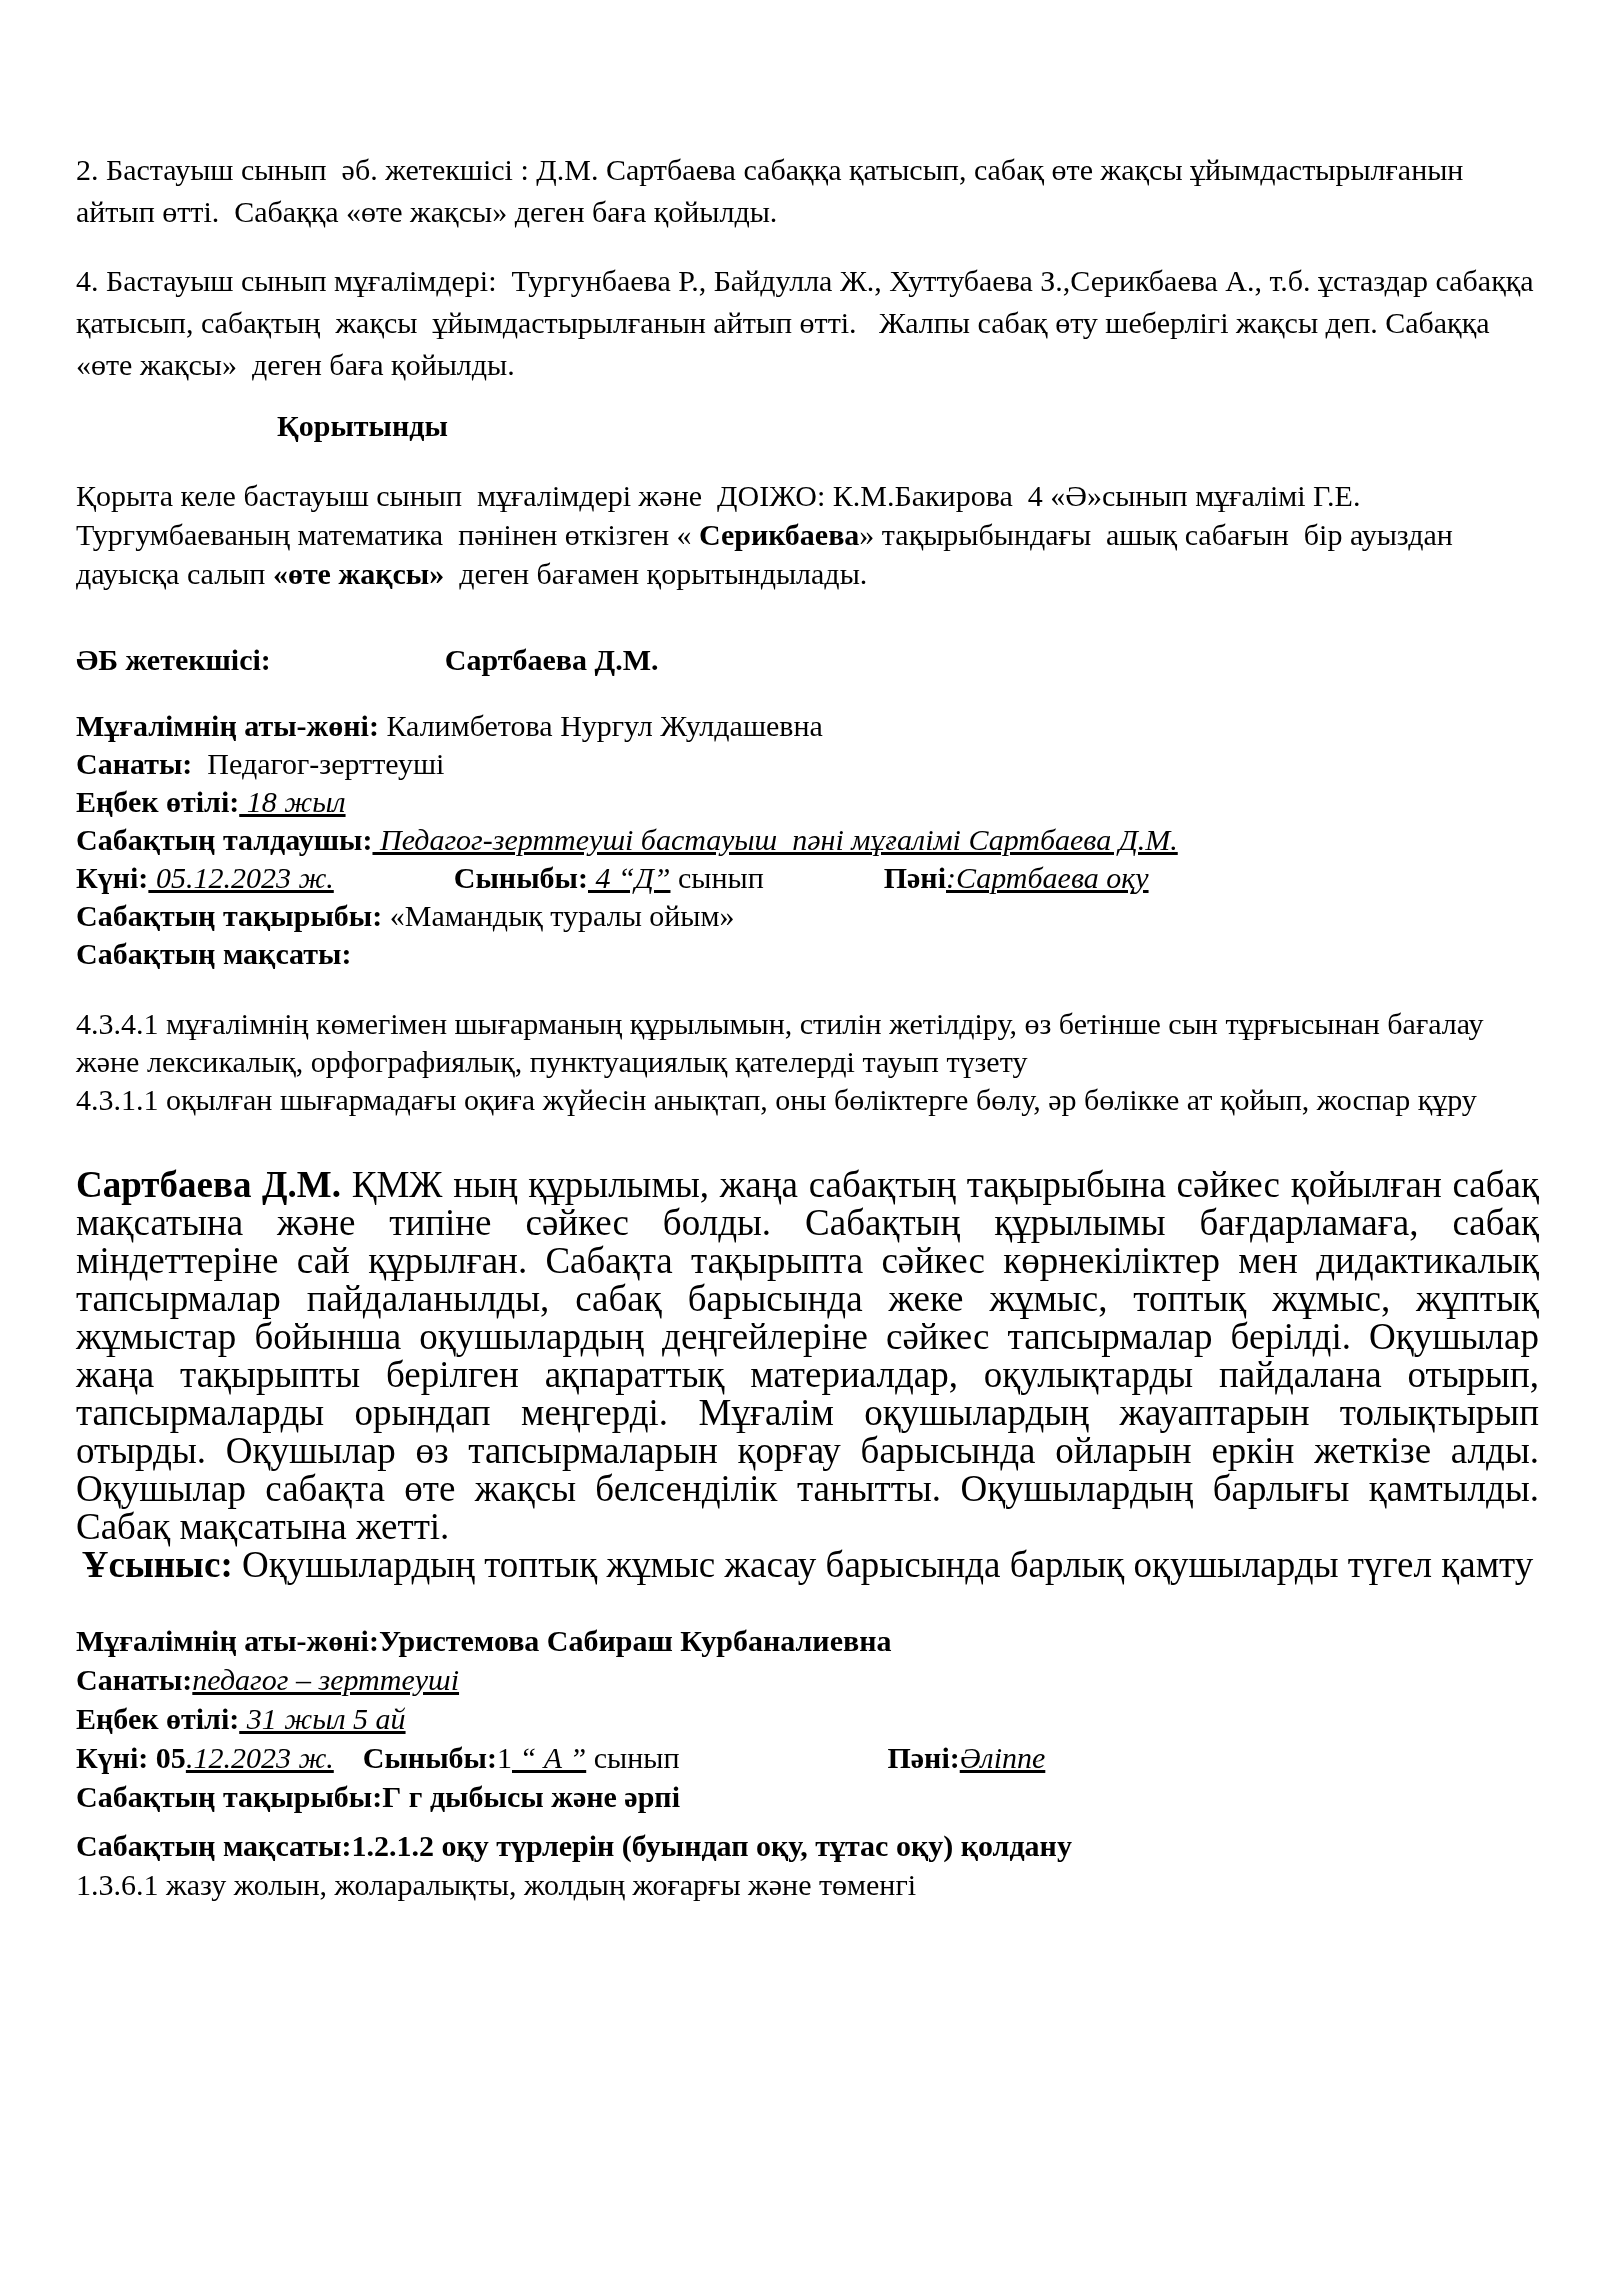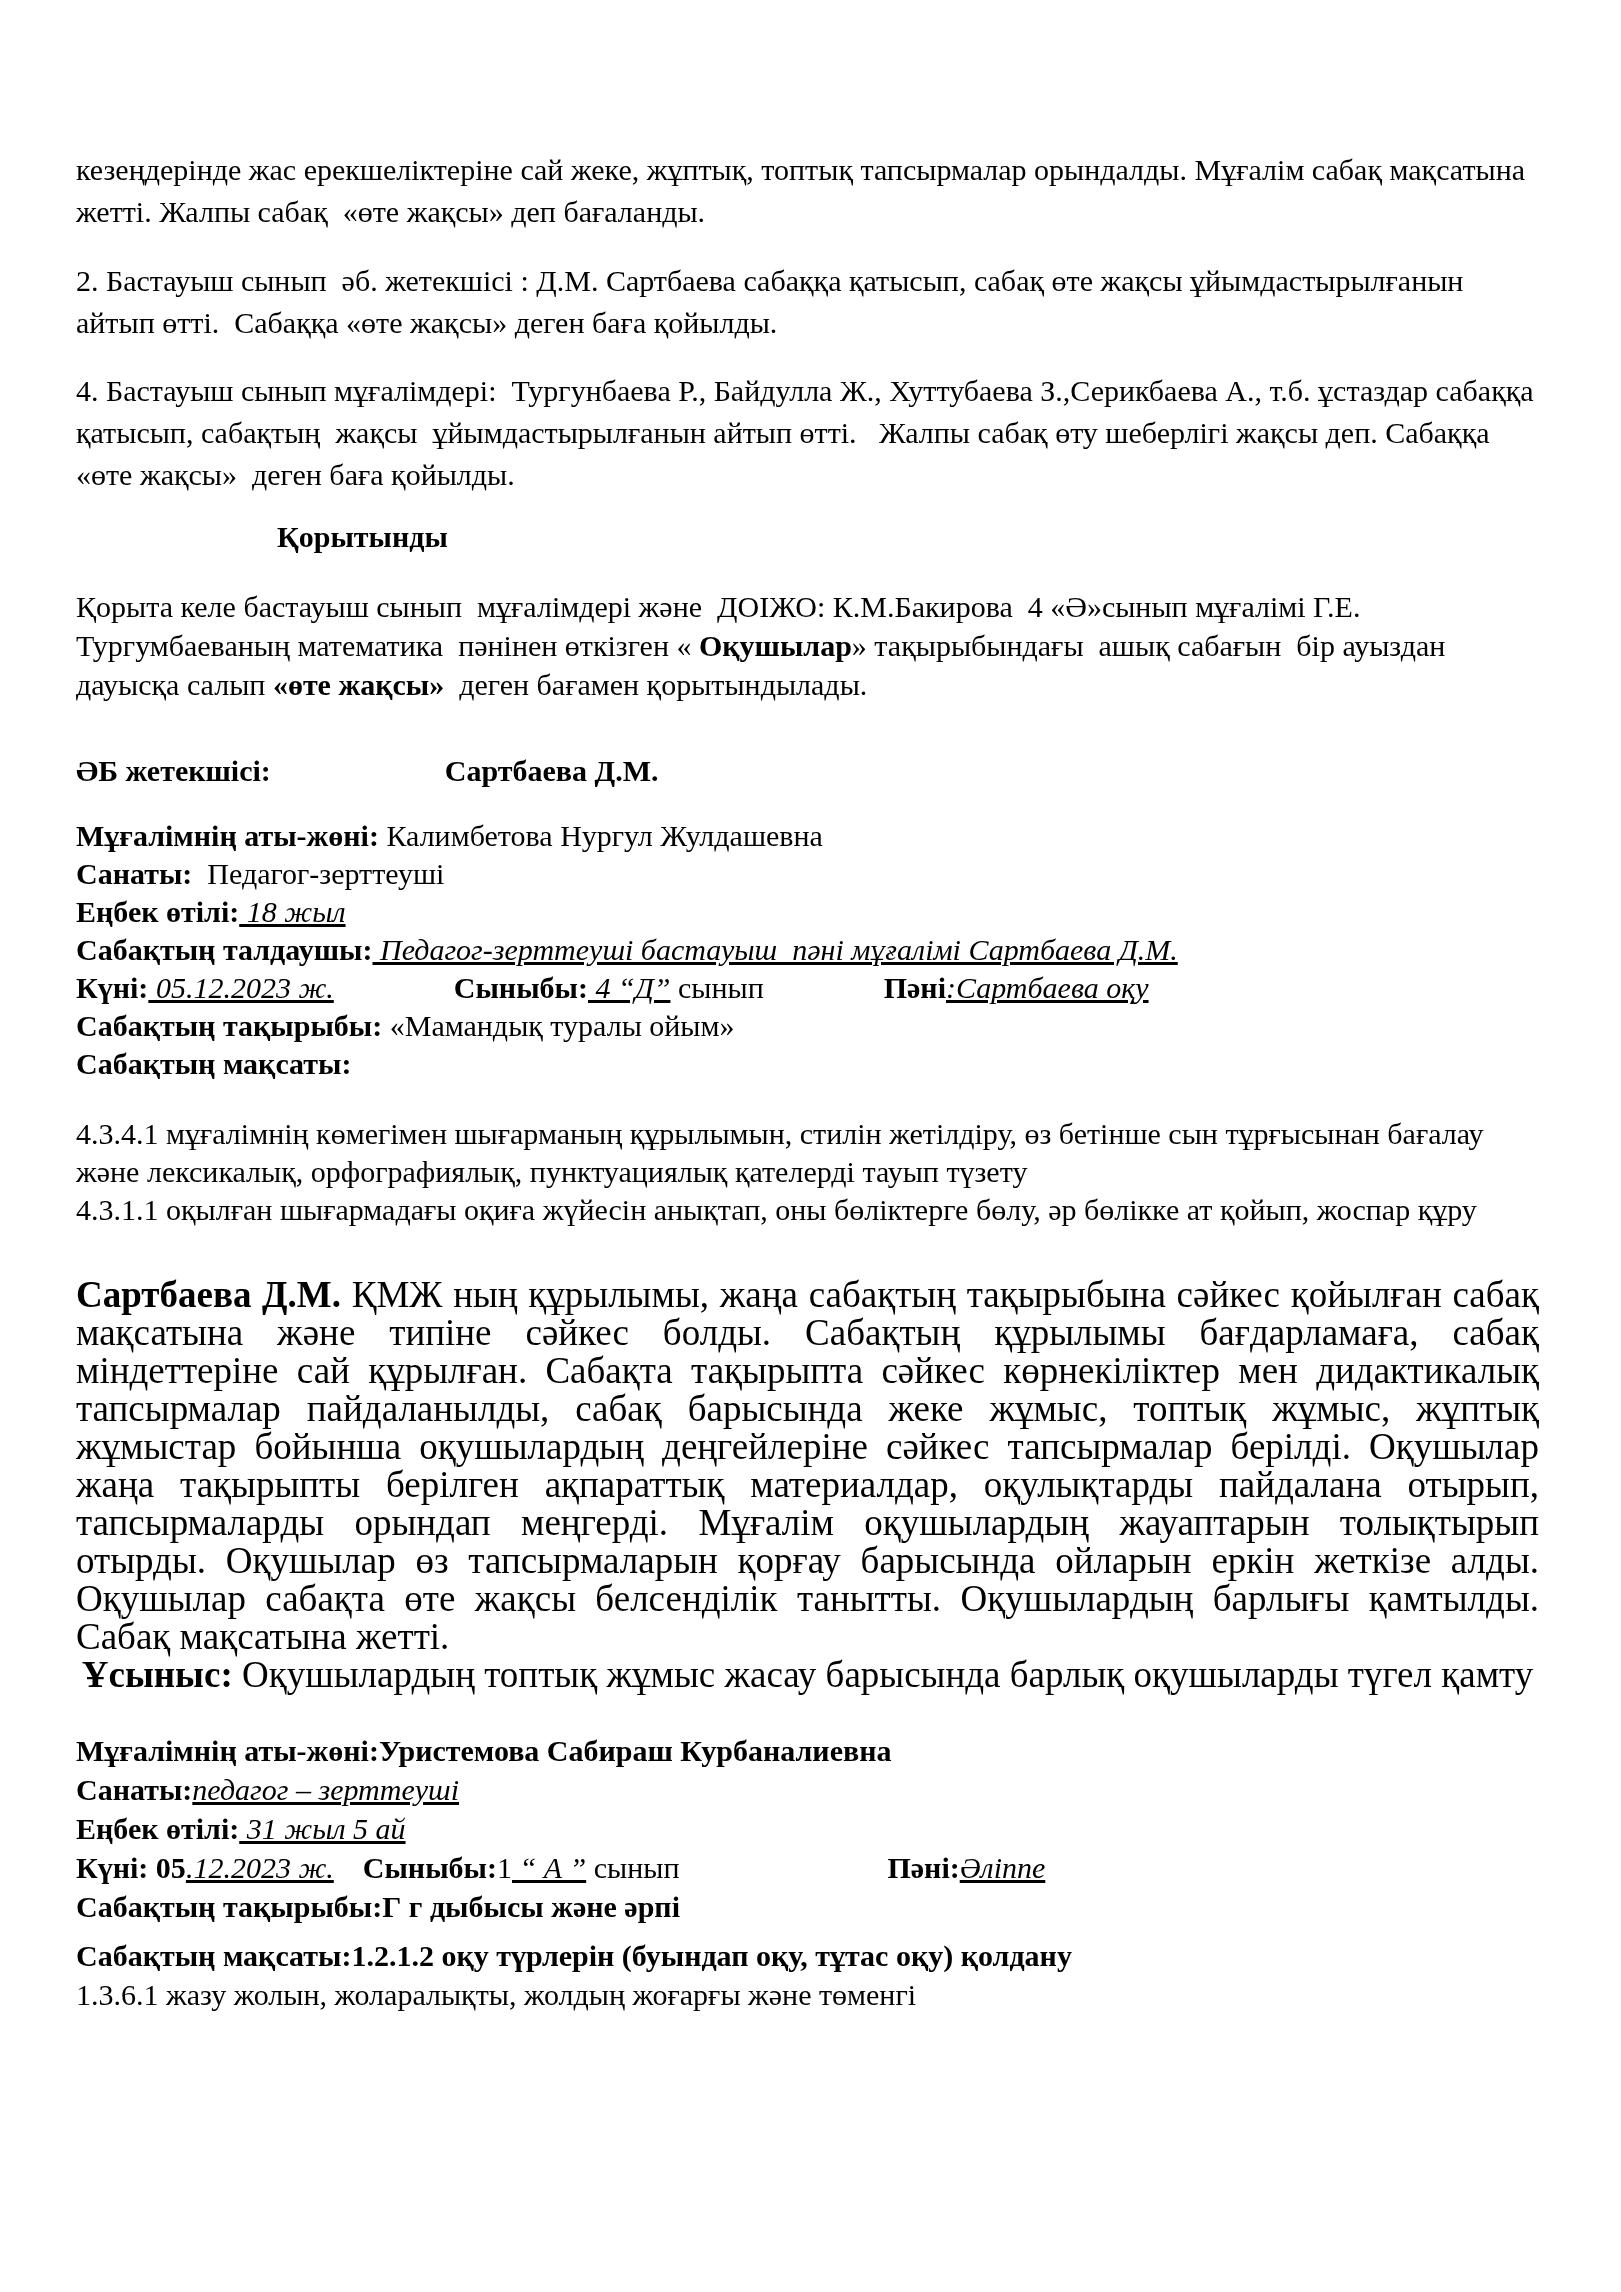--- a/index.html
+++ b/index.html
@@ -41,30 +41,29 @@
   .analysis .suggestion { text-align:center; }
   .teacher2 { margin-top:37px; line-height:39px; }
   .teacher2 .line { white-space:pre-wrap; }
   .teacher2 .goal-line { margin-top:10px; }
 </style>
 </head>
 <body>
 
 <div class="page">
 
-  <p class="p-top">кезеңдерінде жас ерекшеліктеріне сай жеке, жұптық, топтық тапсырмалар орындалды. Мұғалім сабақ мақсатына жетті. Жалпы сабақ  «өте жақсы» деп бағаланды.</p>
 
   <p class="p-top">2. Бастауыш сынып  әб. жетекшісі : Д.М. Сартбаева сабаққа қатысып, сабақ өте жақсы ұйымдастырылғанын айтып өтті.  Сабаққа «өте жақсы» деген баға қойылды.</p>
 
 
   <p class="p-top last">4. Бастауыш сынып мұғалімдері:  Тургунбаева Р., Байдулла Ж., Хуттубаева З.,Серикбаева А., т.б. ұстаздар сабаққа қатысып, сабақтың  жақсы  ұйымдастырылғанын айтып өтті.   Жалпы сабақ өту шеберлігі жақсы деп. Сабаққа «өте жақсы»  деген баға қойылды.</p>
 
   <div class="h-conclusion">Қорытынды</div>
 
-  <p class="p-conclusion"><span>Қорыта келе бастауыш сынып  мұғалімдері және  ДОІЖО: К.М.Бакирова  4 «Ә»сынып мұғалімі Г.Е. Тургумбаеваның математика  пәнінен өткізген « </span><span class="bold">Оқушылар</span><span>» тақырыбындағы  ашық сабағын  бір ауыздан дауысқа салып </span><span class="bold">«өте жақсы»</span><span>  деген бағамен қорытындылады.</span></p>
+  <p class="p-conclusion"><span>Қорыта келе бастауыш сынып  мұғалімдері және  ДОІЖО: К.М.Бакирова  4 «Ә»сынып мұғалімі Г.Е. Тургумбаеваның математика  пәнінен өткізген « </span><span class="bold">Серикбаева</span><span>» тақырыбындағы  ашық сабағын  бір ауыздан дауысқа салып </span><span class="bold">«өте жақсы»</span><span>  деген бағамен қорытындылады.</span></p>
 
   <div class="sig-line"><span>ӘБ жетекшісі:</span><span class="sig-gap"></span><span>Сартбаева Д.М.</span></div>
 
   <div class="meta">
     <div class="line"><span class="bold">Мұғалімнің аты-жөні:</span><span> Калимбетова Нургул Жулдашевна</span></div>
     <div class="line"><span class="bold">Санаты:</span><span>  Педагог-зерттеуші</span></div>
     <div class="line"><span class="bold">Еңбек өтілі:</span><span class="italic"> 18 жыл</span></div>
     <div class="line"><span class="bold">Сабақтың талдаушы:</span><span class="italic"> Педагог-зерттеуші бастауыш  пәні мұғалімі Сартбаева Д.М.</span></div>
     <div class="line"><span class="bold">Күні:</span><span class="italic"> 05.12.2023 ж.</span><span class="tab-md"></span><span class="bold">Сыныбы:</span><span class="italic"> 4 “Д”</span><span> сынып</span><span class="tab-md"></span><span class="bold">Пәні</span><span class="italic">:Сартбаева оқу</span></div>
     <div class="line"><span class="bold">Сабақтың тақырыбы:</span><span> «Мамандық туралы ойым»</span></div>

